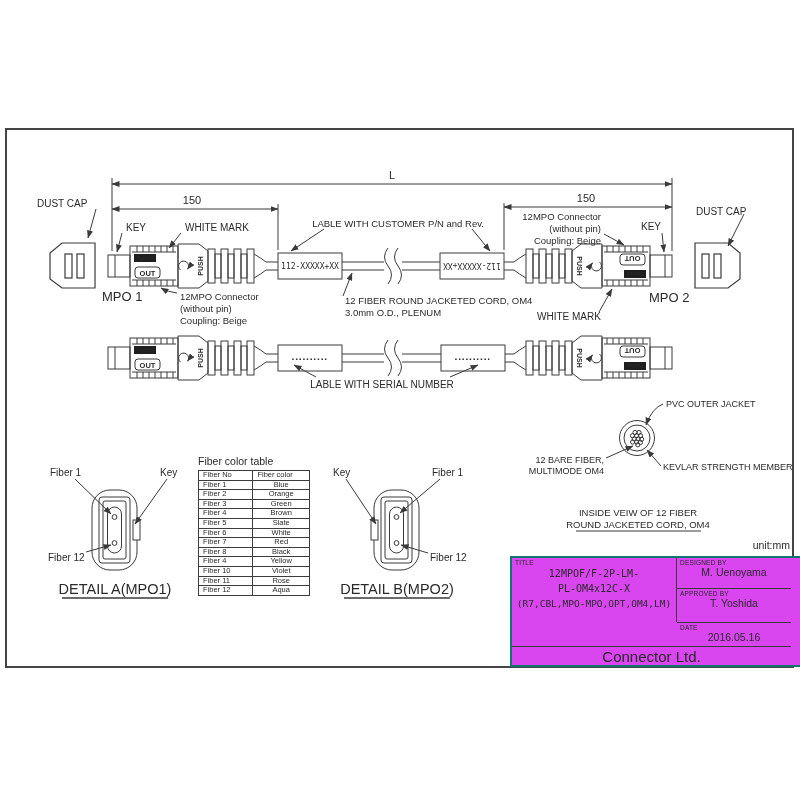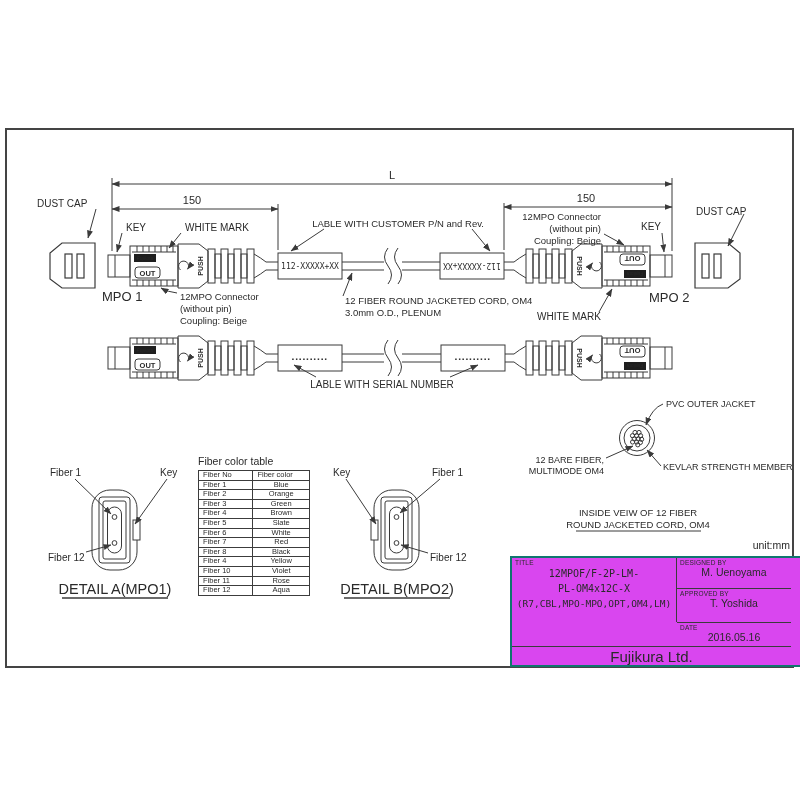--- a/index.html
+++ b/index.html
@@ -329,16 +329,16 @@
     <div class="tb-val">M. Uenoyama</div>
   </div>
   <div class="tb-cell tb-approved">
     <div class="tb-label">APPROVED BY</div>
     <div class="tb-val">T. Yoshida</div>
   </div>
   <div class="tb-cell tb-date">
     <div class="tb-label">DATE</div>
     <div class="tb-val">2016.05.16</div>
   </div>
-  <div class="tb-cell tb-company">Fujikura Ltd.</div>
+  <div class="tb-cell tb-company">Connector Ltd.</div>
 </div>
 
 </div>
 
 </body></html>

